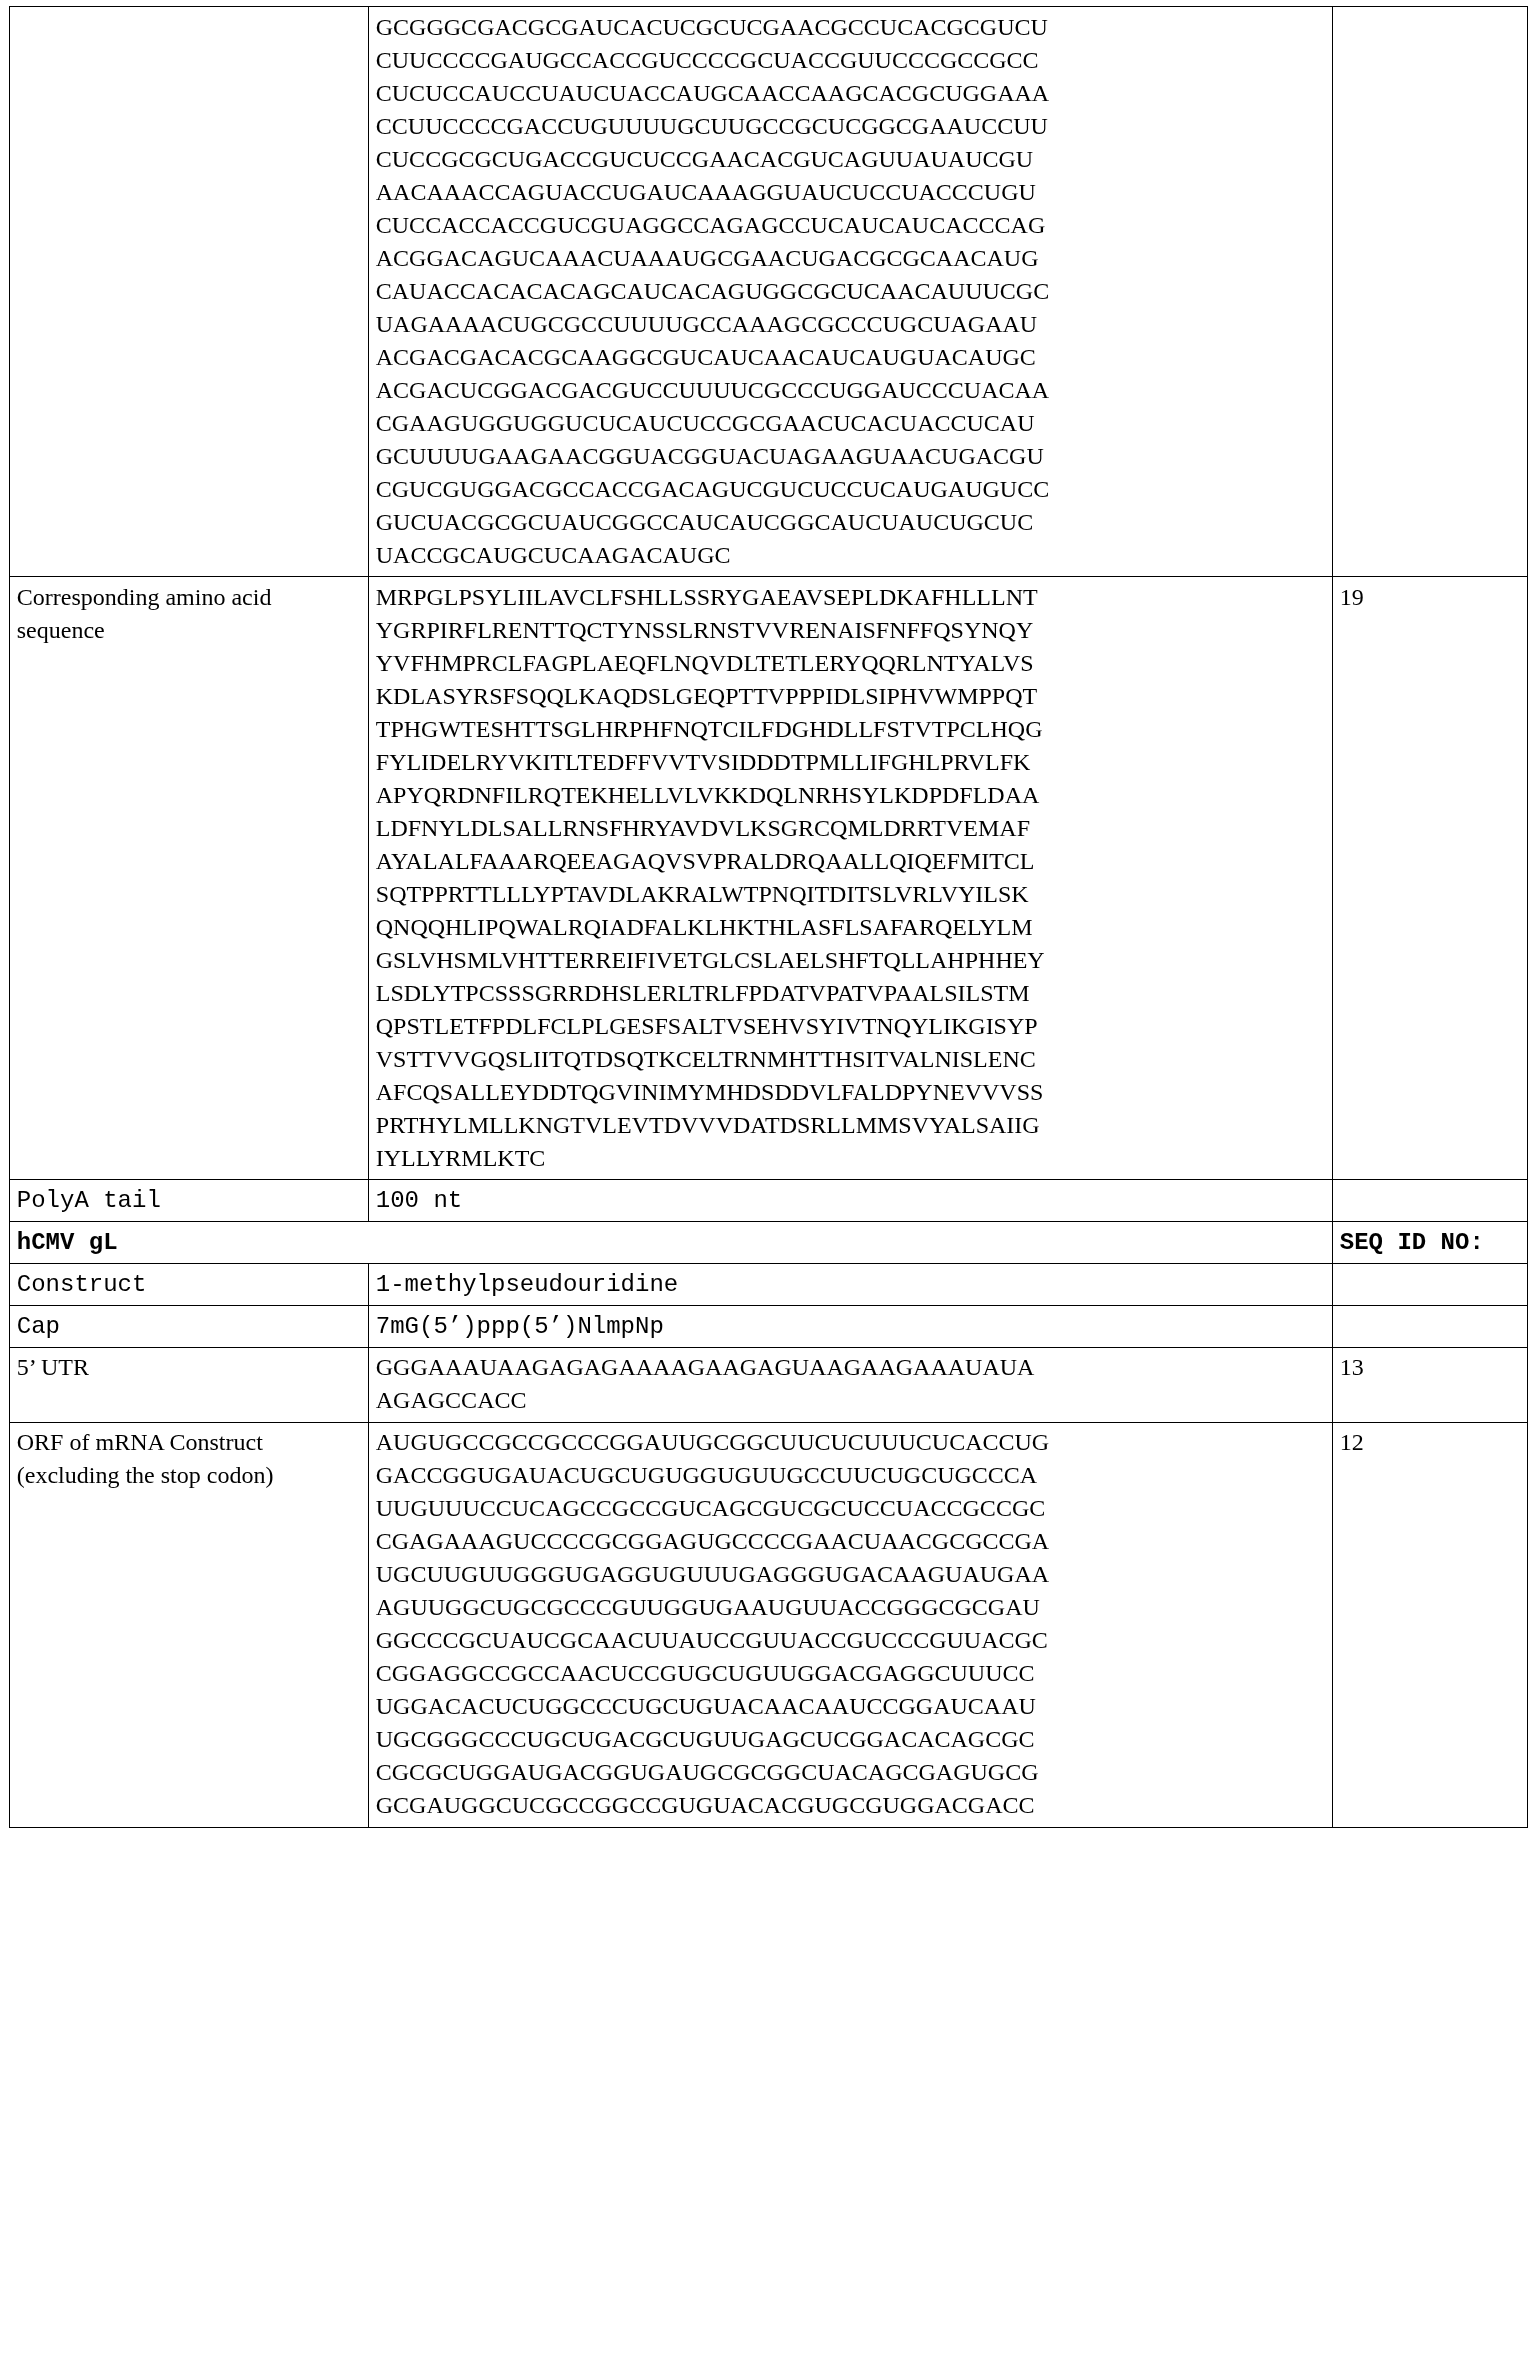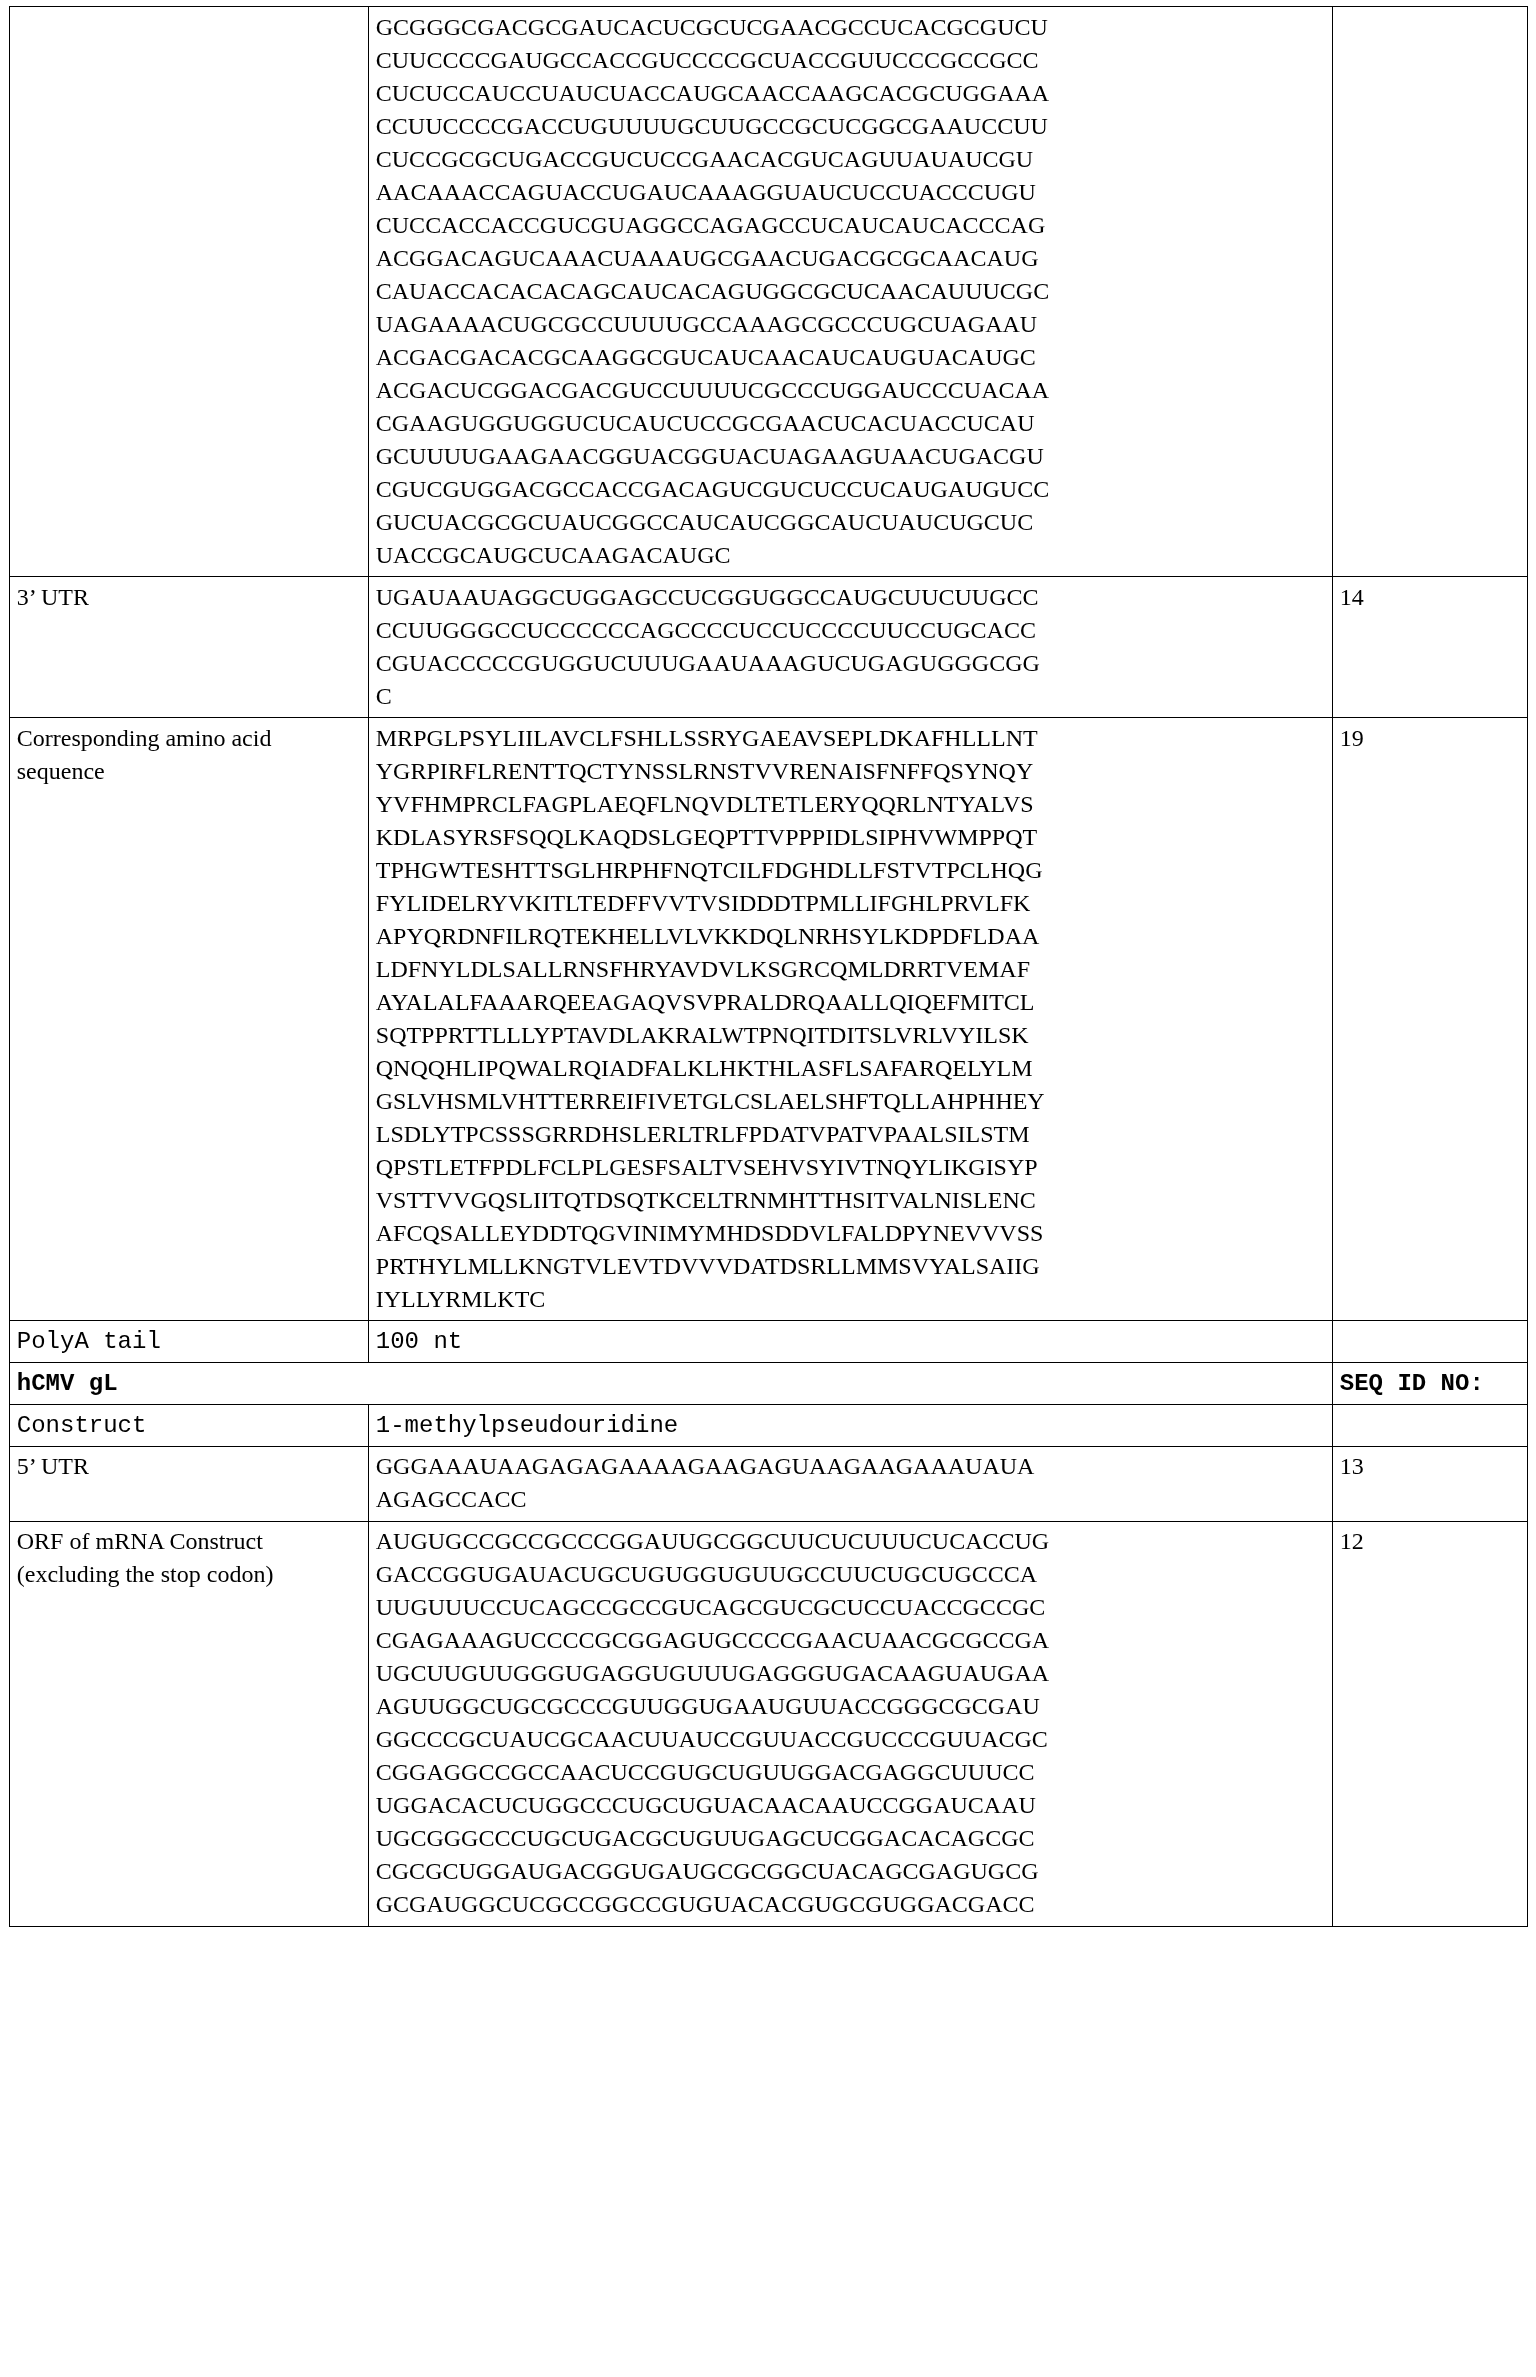--- a/index.html
+++ b/index.html
@@ -87,28 +87,20 @@
 ACGACGACACGCAAGGCGUCAUCAACAUCAUGUACAUGC
 ACGACUCGGACGACGUCCUUUUCGCCCUGGAUCCCUACAA
 CGAAGUGGUGGUCUCAUCUCCGCGAACUCACUACCUCAU
 GCUUUUGAAGAACGGUACGGUACUAGAAGUAACUGACGU
 CGUCGUGGACGCCACCGACAGUCGUCUCCUCAUGAUGUCC
 GUCUACGCGCUAUCGGCCAUCAUCGGCAUCUAUCUGCUC
 UACCGCAUGCUCAAGACAUGC</td>
         <td class="thick-top"></td>
       </tr>
 
-      <tr>
-        <td class="thick-top">3’ UTR</td>
-        <td class="thick-top seq">UGAUAAUAGGCUGGAGCCUCGGUGGCCAUGCUUCUUGCC
-CCUUGGGCCUCCCCCCAGCCCCUCCUCCCCUUCCUGCACC
-CGUACCCCCGUGGUCUUUGAAUAAAGUCUGAGUGGGCGG
-C</td>
-        <td class="thick-top">14</td>
-      </tr>
 
       <tr>
         <td class="thick-top">Corresponding amino acid sequence</td>
         <td class="thick-top seq">MRPGLPSYLIILAVCLFSHLLSSRYGAEAVSEPLDKAFHLLLNT
 YGRPIRFLRENTTQCTYNSSLRNSTVVRENAISFNFFQSYNQY
 YVFHMPRCLFAGPLAEQFLNQVDLTETLERYQQRLNTYALVS
 KDLASYRSFSQQLKAQDSLGEQPTTVPPPIDLSIPHVWMPPQT
 TPHGWTESHTTSGLHRPHFNQTCILFDGHDLLFSTVTPCLHQG
 FYLIDELRYVKITLTEDFFVVTVSIDDDTPMLLIFGHLPRVLFK
 APYQRDNFILRQTEKHELLVLVKKDQLNRHSYLKDPDFLDAA
@@ -137,20 +129,25 @@
         <td class="thick-top thick-bottom sect-title pad-bottom-md">SEQ ID NO:</td>
       </tr>
 
 
       <tr>
         <td class="pad-bottom-md">Construct</td>
         <td class="pad-bottom-md">1-methylpseudouridine</td>
         <td class="pad-bottom-md"></td>
       </tr>
 
+      <tr>
+        <td class="pad-bottom-md">Cap</td>
+        <td class="pad-bottom-md">7mG(5’)ppp(5’)NlmpNp</td>
+        <td class="pad-bottom-md"></td>
+      </tr>
 
       <tr>
         <td class="thick-bottom">5’ UTR</td>
         <td class="thick-bottom seq">GGGAAAUAAGAGAGAAAAGAAGAGUAAGAAGAAAUAUA
 AGAGCCACC</td>
         <td class="thick-bottom">13</td>
       </tr>
 
       <tr>
         <td class="thick-bottom">ORF of mRNA Construct (excluding the stop codon)</td>

